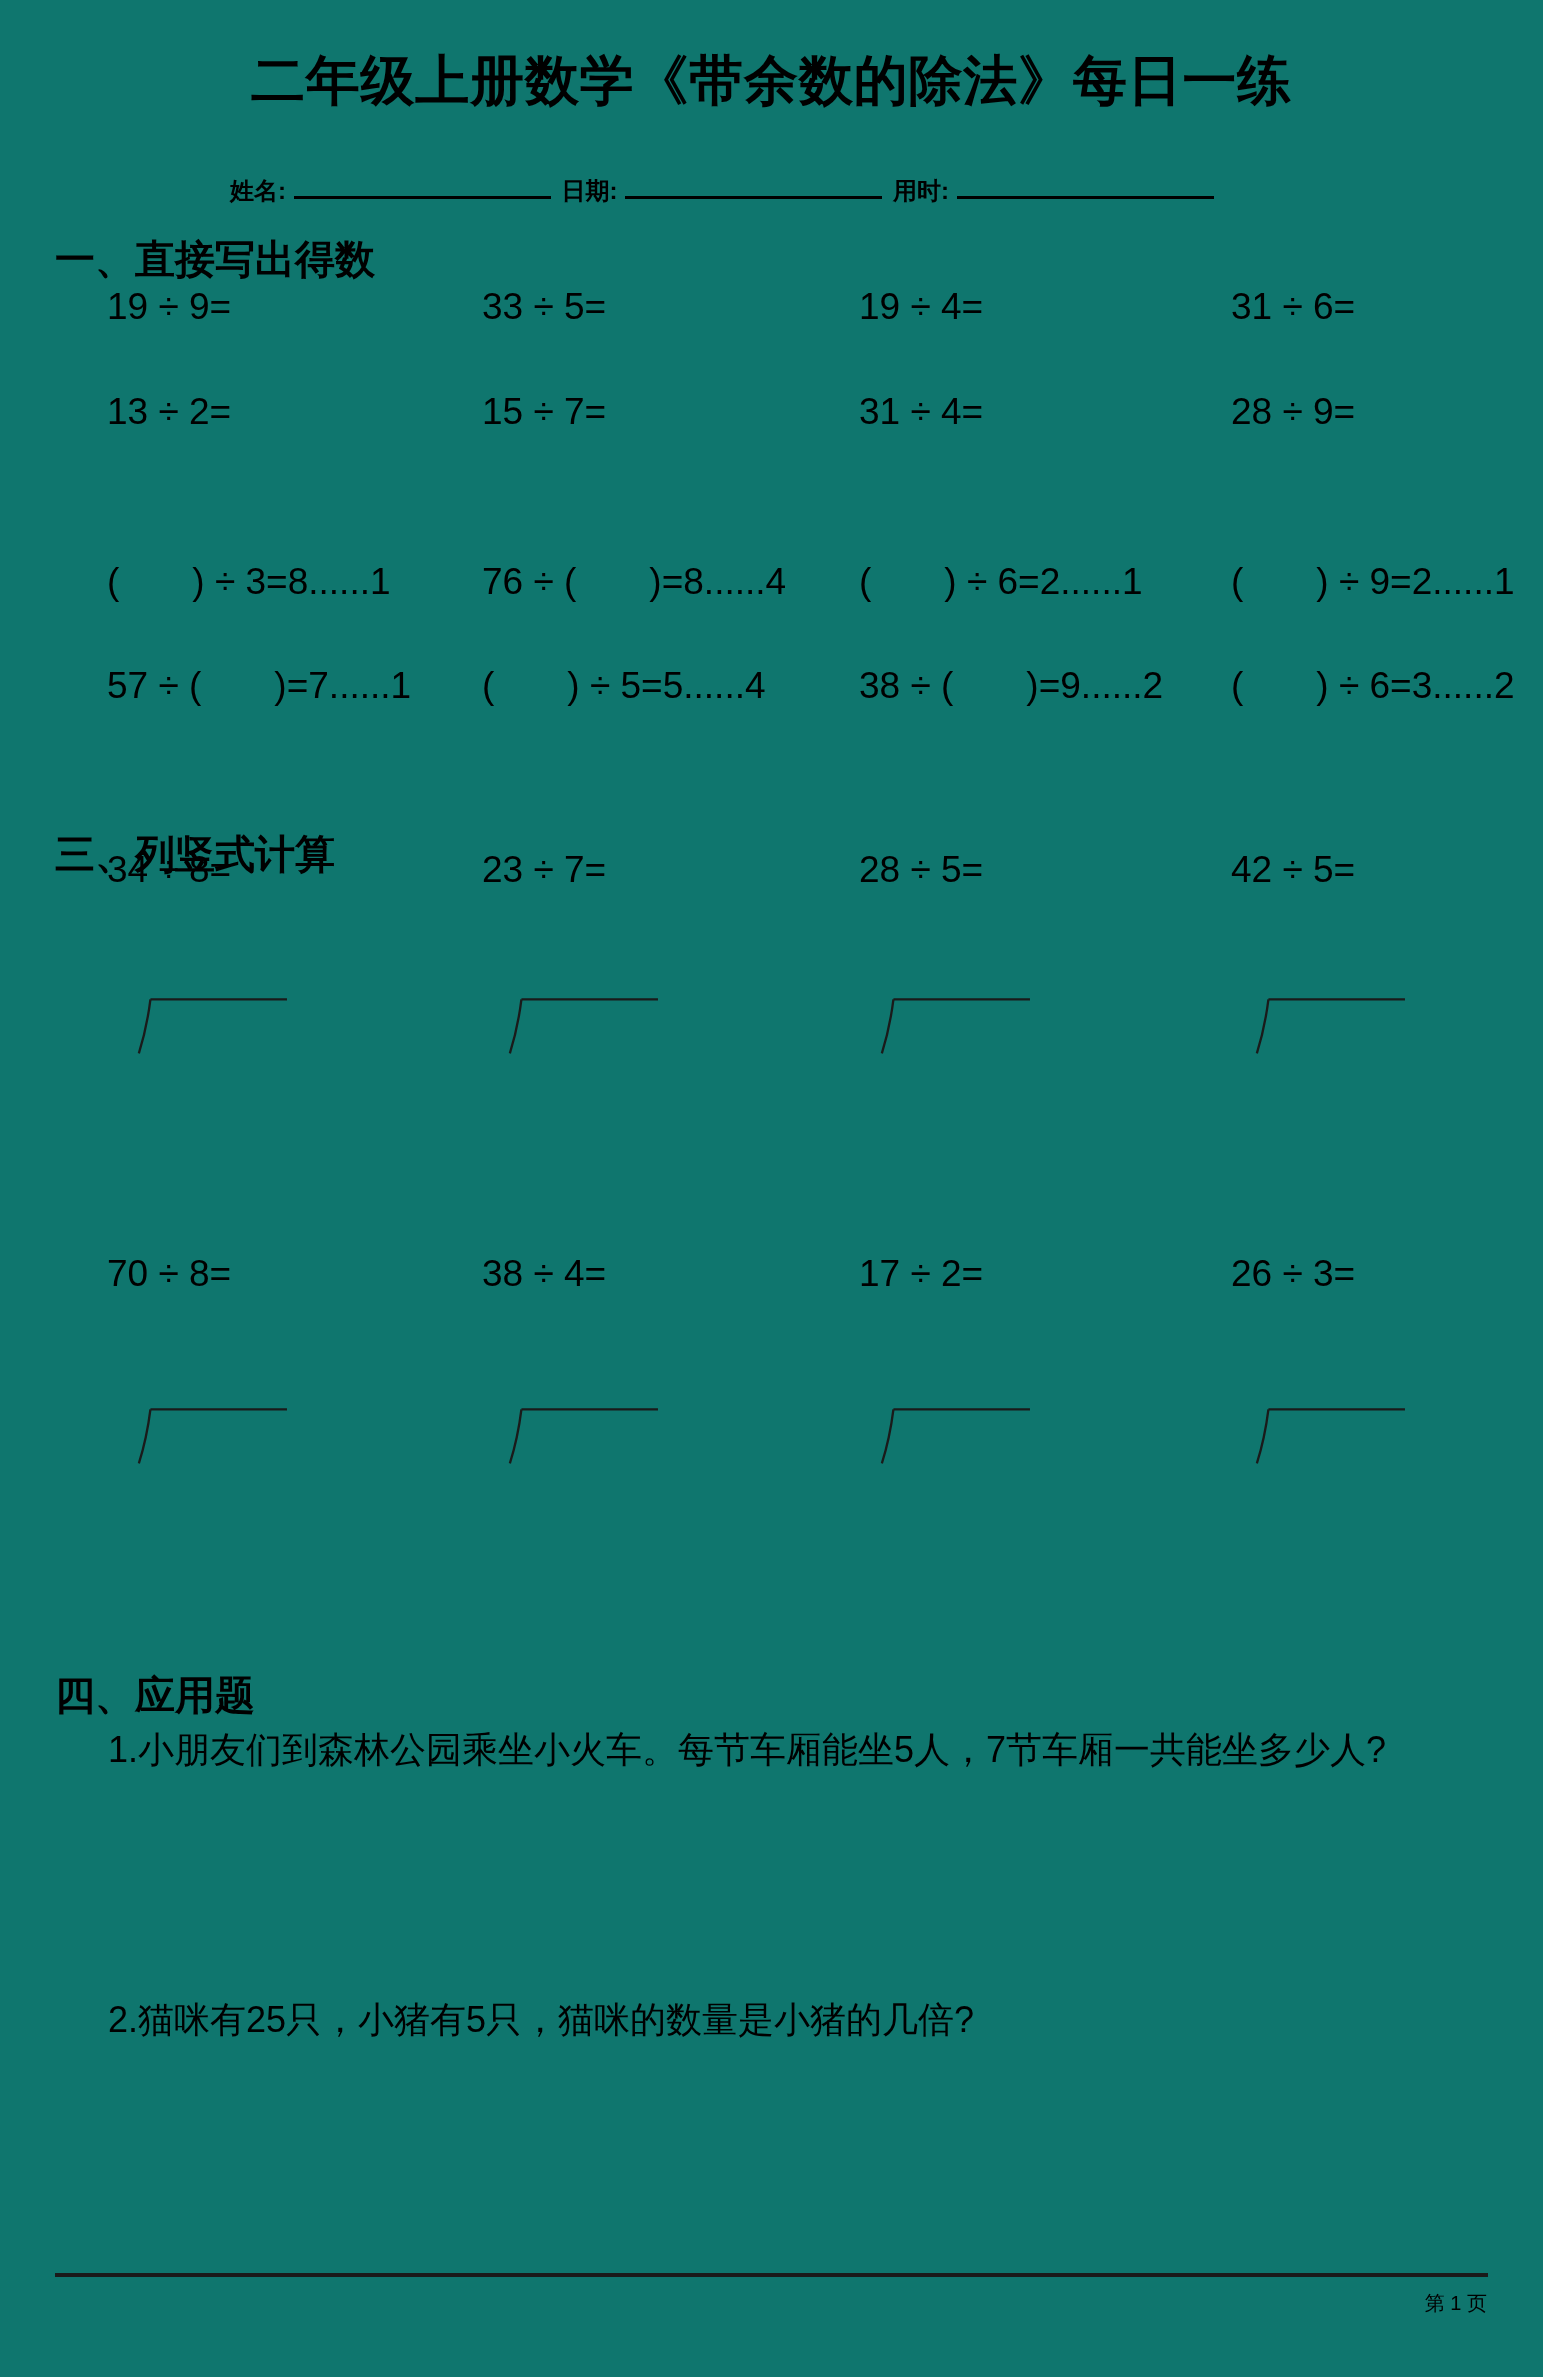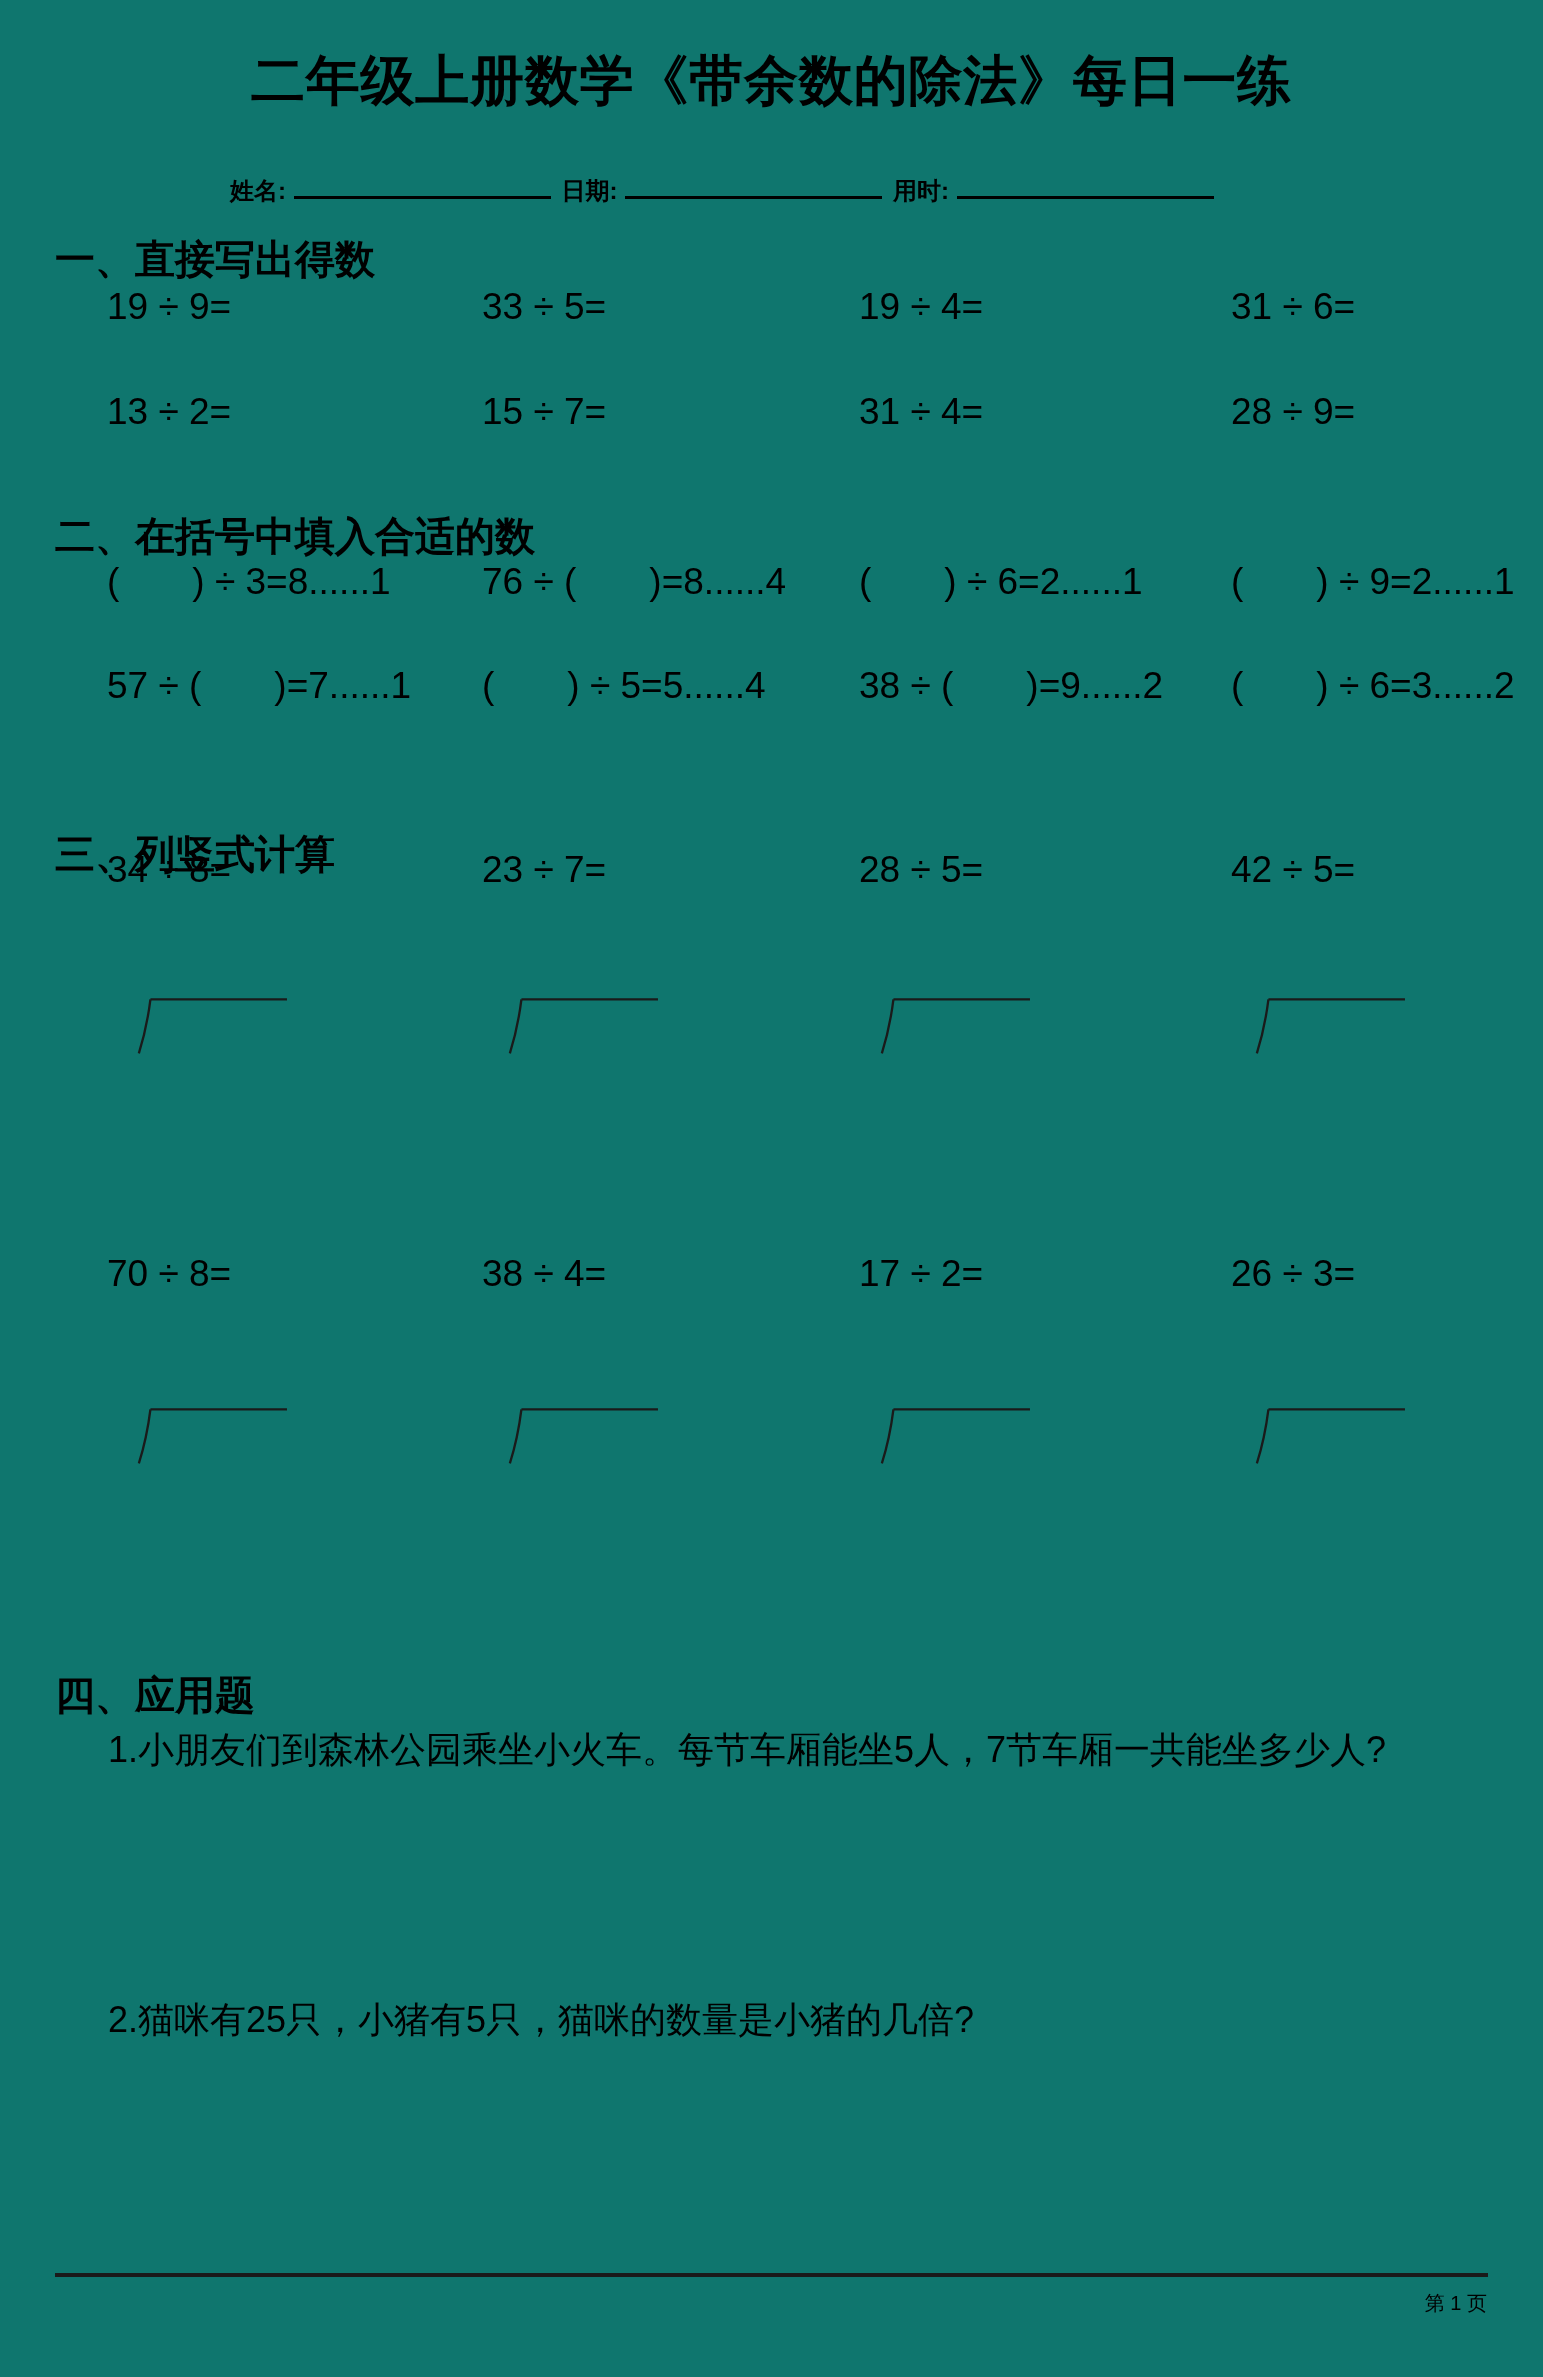--- a/index.html
+++ b/index.html
@@ -118,21 +118,20 @@
   <div class="heading h-s1">一、直接写出得数</div>
   <div class="cell s1r1 c1">19 ÷ 9=</div>
   <div class="cell s1r1 c2">33 ÷ 5=</div>
   <div class="cell s1r1 c3">19 ÷ 4=</div>
   <div class="cell s1r1 c4">31 ÷ 6=</div>
   <div class="cell s1r2 c1">13 ÷ 2=</div>
   <div class="cell s1r2 c2">15 ÷ 7=</div>
   <div class="cell s1r2 c3">31 ÷ 4=</div>
   <div class="cell s1r2 c4">28 ÷ 9=</div>
 
-  <div class="heading h-s2">二、在括号中填入合适的数</div>
   <div class="cell s2r1 c1"><span>(</span><span class="paren-gap"></span><span>) ÷ 3=8......1</span></div>
   <div class="cell s2r1 c2"><span>76 ÷ (</span><span class="paren-gap"></span><span>)=8......4</span></div>
   <div class="cell s2r1 c3"><span>(</span><span class="paren-gap"></span><span>) ÷ 6=2......1</span></div>
   <div class="cell s2r1 c4"><span>(</span><span class="paren-gap"></span><span>) ÷ 9=2......1</span></div>
   <div class="cell s2r2 c1"><span>57 ÷ (</span><span class="paren-gap"></span><span>)=7......1</span></div>
   <div class="cell s2r2 c2"><span>(</span><span class="paren-gap"></span><span>) ÷ 5=5......4</span></div>
   <div class="cell s2r2 c3"><span>38 ÷ (</span><span class="paren-gap"></span><span>)=9......2</span></div>
   <div class="cell s2r2 c4"><span>(</span><span class="paren-gap"></span><span>) ÷ 6=3......2</span></div>
 
   <div class="heading h-s3">三、列竖式计算</div>

